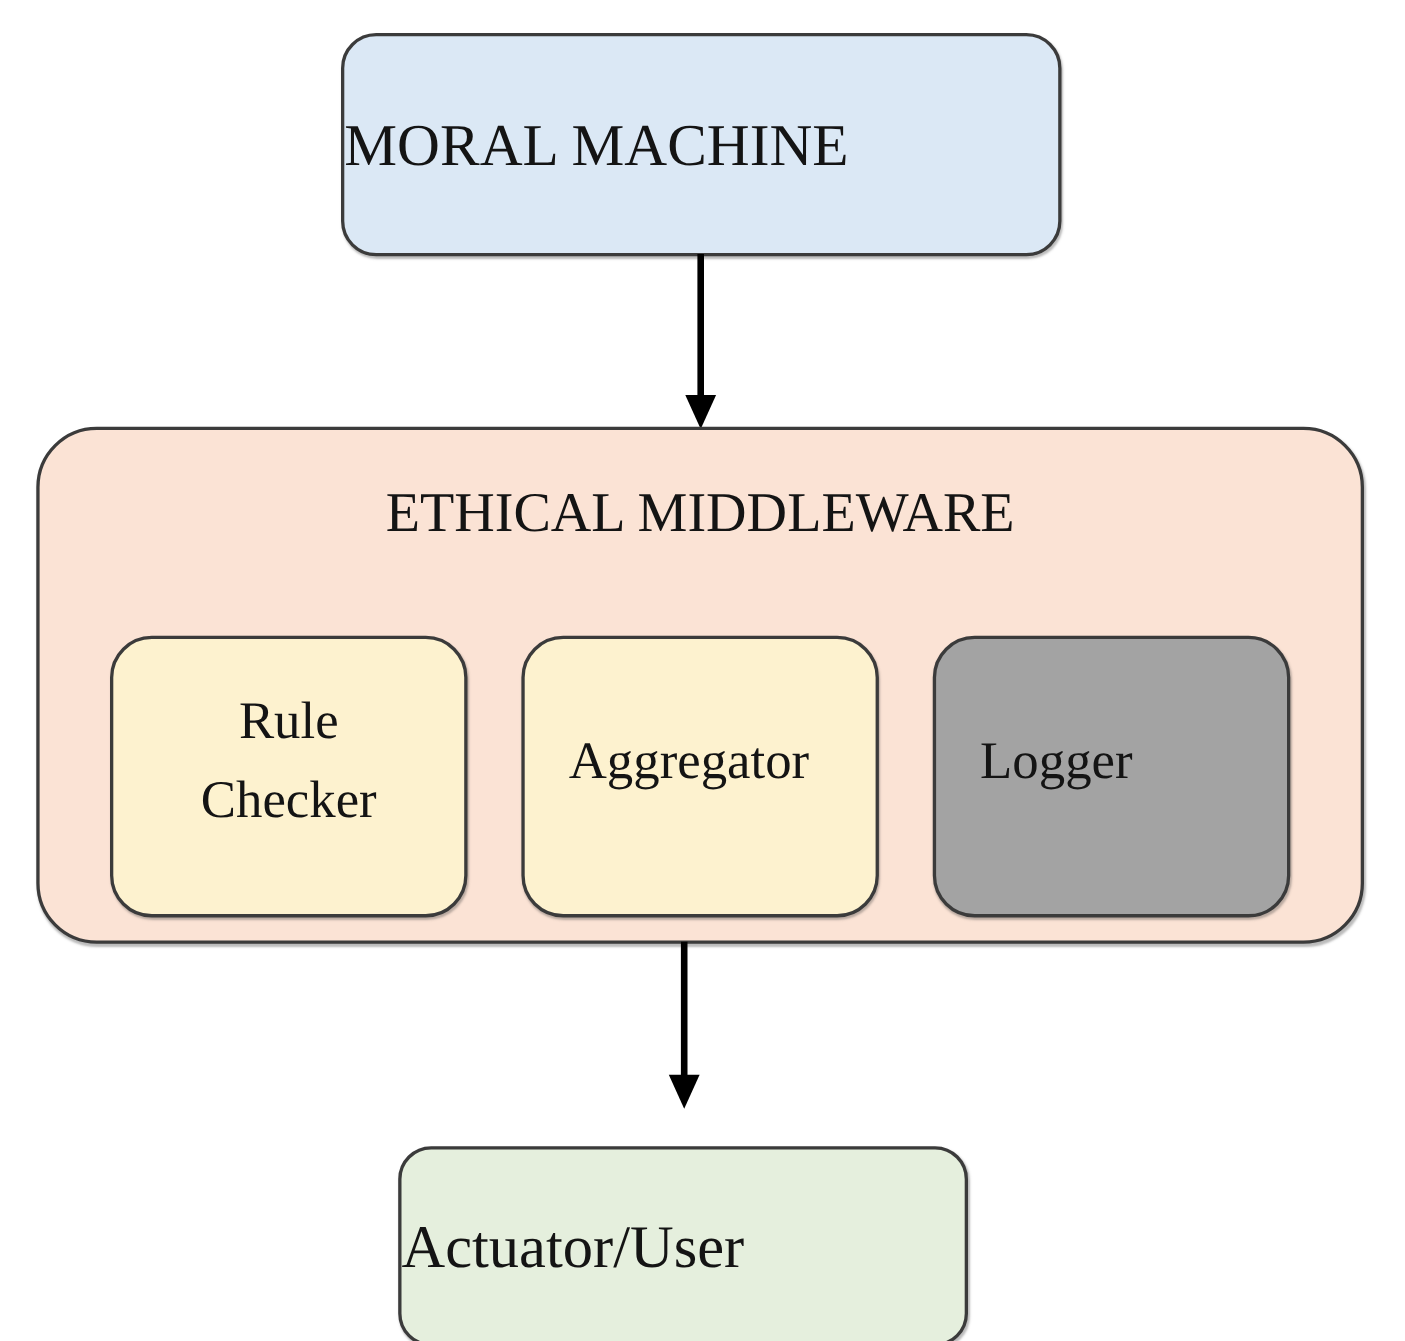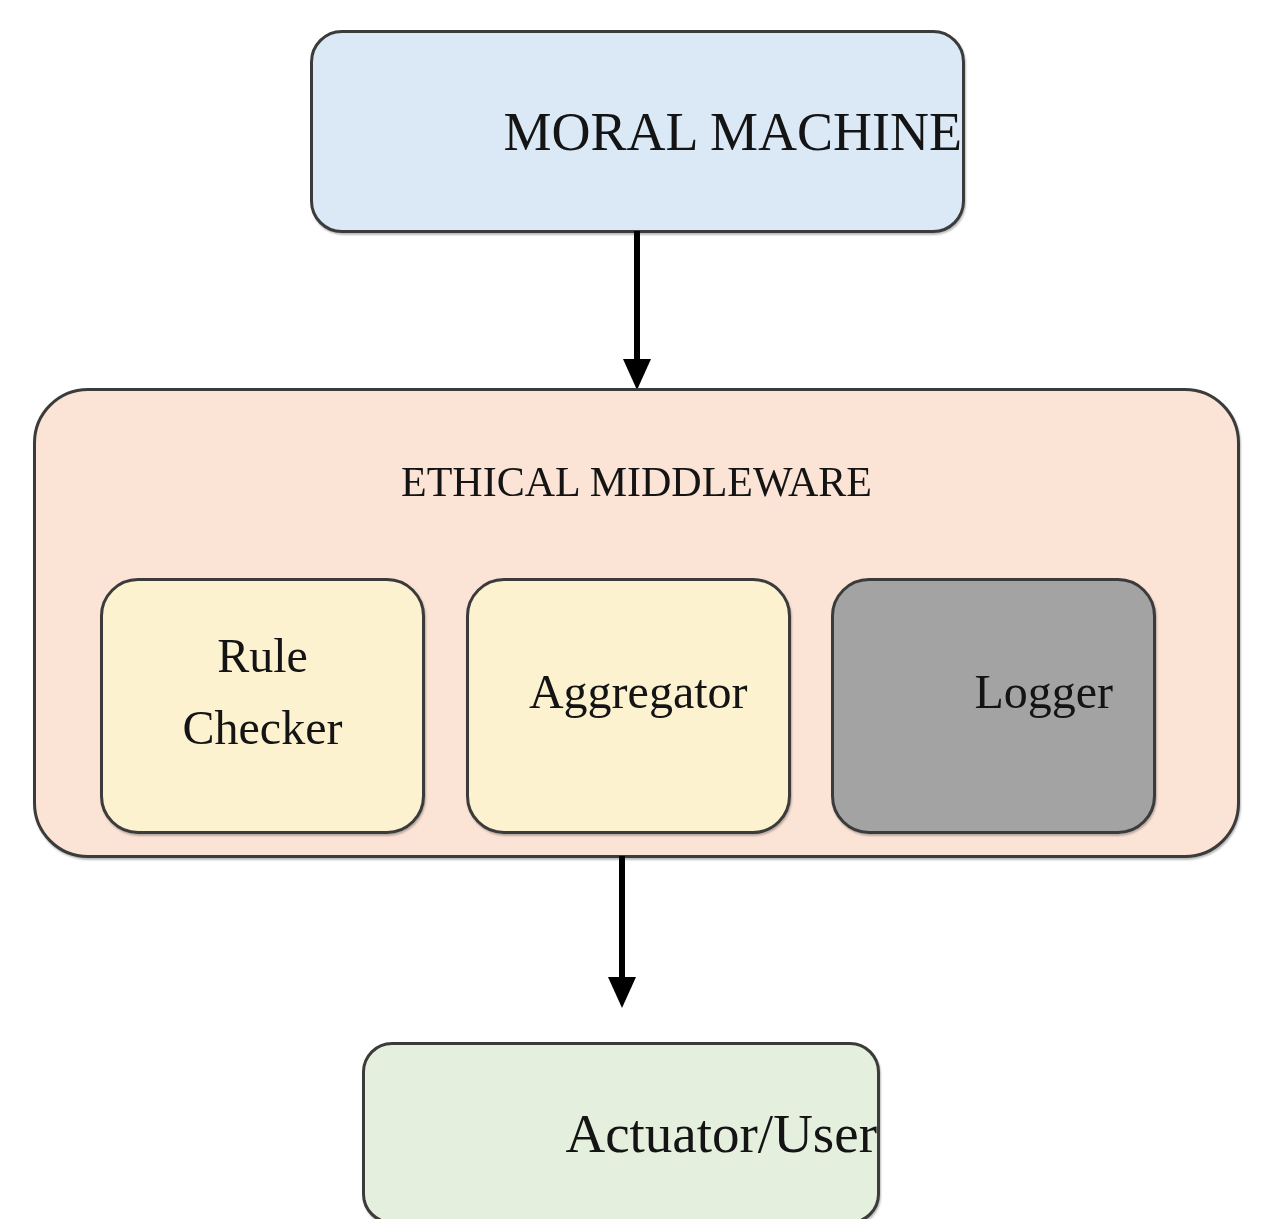--- a/index.html
+++ b/index.html
@@ -15,45 +15,45 @@
     font-family: "Liberation Serif", "DejaVu Serif", serif;
     color: #141414;
     overflow: hidden;
   }
   .node {
     position: absolute;
     border: 3px solid #3b3b3b;
     box-sizing: border-box;
     display: flex;
     align-items: center;
-    justify-content: flex-end;
+    justify-content: flex-start;
     text-align: center;
     box-shadow: 1px 2px 2px rgba(60,60,60,0.35);
   }
   .node-moral {
     left: 310px; top: 30px;
     width: 655px; height: 203px;
     border-radius: 32px;
     font-size: 54px;
   }
   .node-middleware {
     left: 33px; top: 388px;
     width: 1207px; height: 470px;
     border-radius: 55px;
     display: block;
   }
   .middleware-title {
-    margin-top: 68px;
+    margin-top: 48px;
     text-align: center;
-    font-size: 42px;
+    font-size: 51px;
     line-height: 1.1;
   }
   .component-row {
     position: absolute;
-    left: 0; right: 17px;
+    left: 0; right: 0;
     top: 187px;
     padding: 0 64px;
     display: flex;
     justify-content: space-between;
   }
   .node-component {
     position: relative;
     width: 325px; height: 256px;
     border-radius: 38px;
     font-size: 48px;

